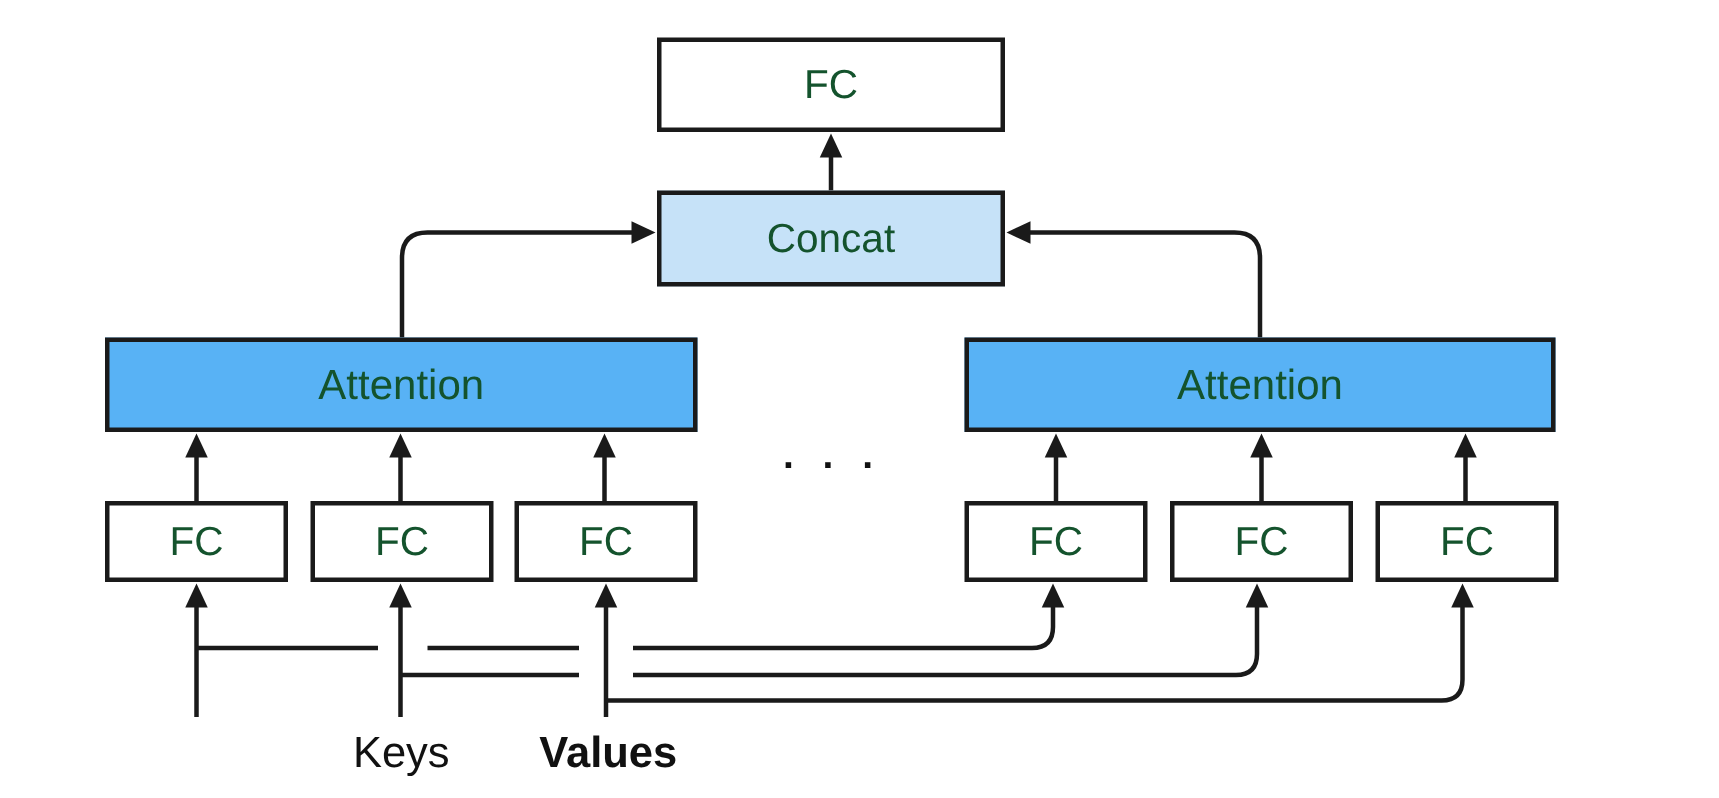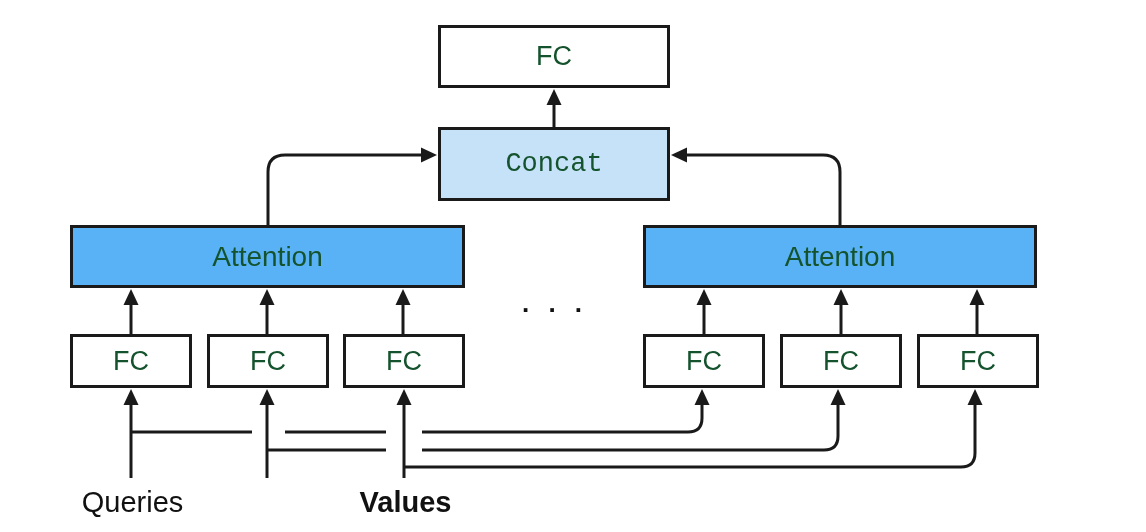--- a/index.html
+++ b/index.html
@@ -30,21 +30,21 @@
     display: flex;
     align-items: center;
     justify-content: center;
     color: #14532d;
     font-size: 27px;
     background: #ffffff;
   }
   .node.concat { background: #C6E2F8; }
   .node.attention { background: #58B2F5; font-size: 28px; }
   .fc-top       { left: 438px; top: 25px;  width: 232px; height: 63px; }
-  .concat       { left: 438px; top: 127px; width: 232px; height: 74px; font-family: Liberation Mono, monospace; }
+  .concat       { left: 438px; top: 127px; width: 232px; height: 64px; }
   .attn-left    { left: 70px;  top: 225px; width: 395px; height: 63px; }
   .attn-right   { left: 643px; top: 225px; width: 394px; height: 63px; }
   .fc-small     { top: 334px; width: 122px; height: 54px; }
   .fc-1 { left: 70px; }  .fc-2 { left: 207px; } .fc-3 { left: 343px; }
   .fc-4 { left: 643px; } .fc-5 { left: 780px; } .fc-6 { left: 917px; }
   .ellipsis {
     position: absolute;
     left: 505px; top: 288px; width: 100px;
     text-align: center;
     color: #111111;
@@ -143,16 +143,16 @@
   <div class="node fc-small fc-4">
     <span>FC</span>
   </div>
   <div class="node fc-small fc-5">
     <span>FC</span>
   </div>
   <div class="node fc-small fc-6">
     <span>FC</span>
   </div>
 
-  <div class="input-label lbl-queries">Queries</div>
+  <div class="input-label lbl-keys">Keys</div>
   <div class="input-label lbl-values">Values</div>
 
 </div>
 
 </body></html>

